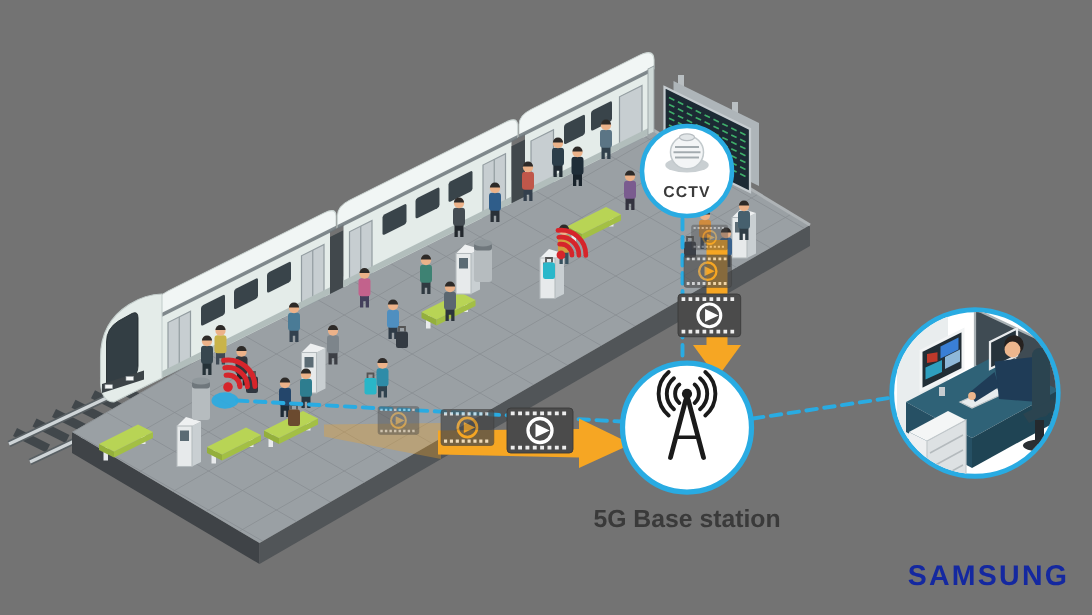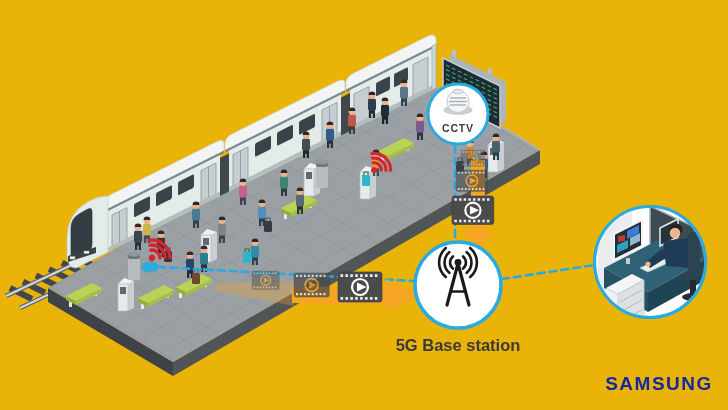--- a/index.html
+++ b/index.html
@@ -1,16 +1,16 @@
 <!DOCTYPE html>
 <html style="--accent: #29abe2; --flow: #f6a623; --alert: #d6252b; --brand: #1428a0; --label: #3a3a3a; --platform: #9aa0a4; --grid: #878d91; --side1: #3f4347; --side2: #515558; --train: #e4ece9; --roof: #f1f6f5; --win: #39444a; --bench_top: #b8d455; --bench_side: #94af3c;"><head>
 <meta charset="utf-8">
 <style>
   html,body{margin:0;padding:0;background:#fff;}
-  .stage{position:relative;width:728px;height:410px;background:#eab308;overflow:hidden;
+  .stage{position:relative;width:728px;height:410px;background:#737373;overflow:hidden;
          font-family:"Liberation Sans",sans-serif;}
   svg{display:block;}
   .flowdash{stroke:var(--accent,#29abe2);stroke-width:2.6;stroke-dasharray:7 5;
             fill:none;stroke-linecap:round;}
   .node-circle{fill:#fff;stroke:var(--accent,#29abe2);}
   .lbl{font-family:"Liberation Sans",sans-serif;font-weight:bold;fill:var(--label,#3a3a3a);}
   .brand-text{font-family:"Liberation Sans",sans-serif;font-weight:bold;
               fill:var(--brand,#1428a0);letter-spacing:1.5px;}
 </style>
 </head>

